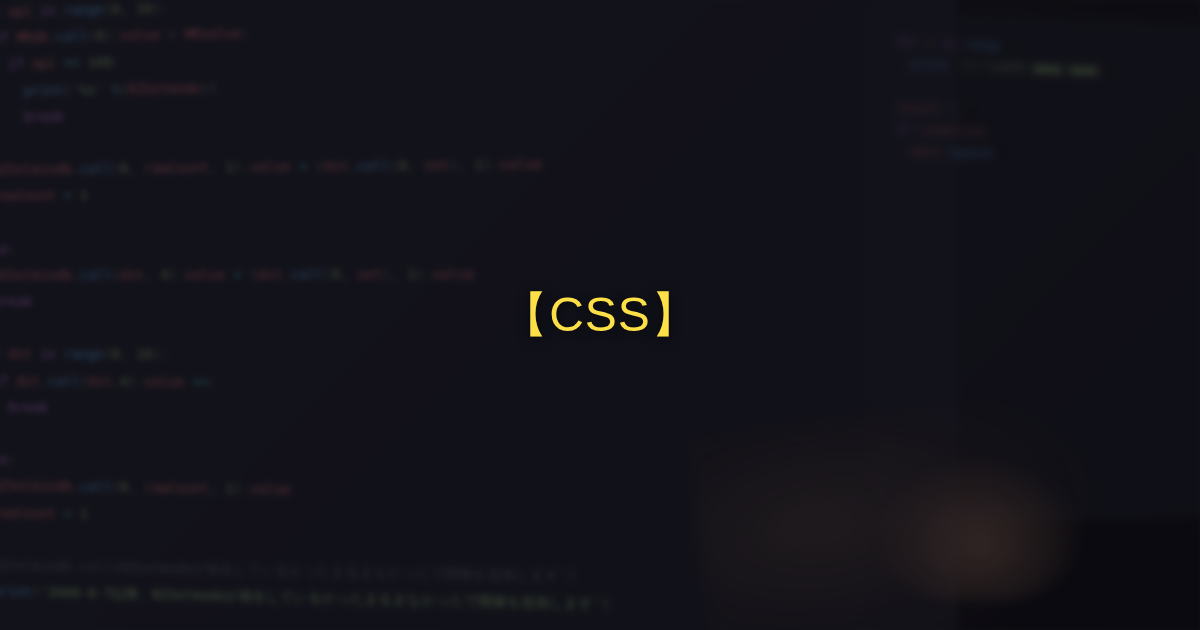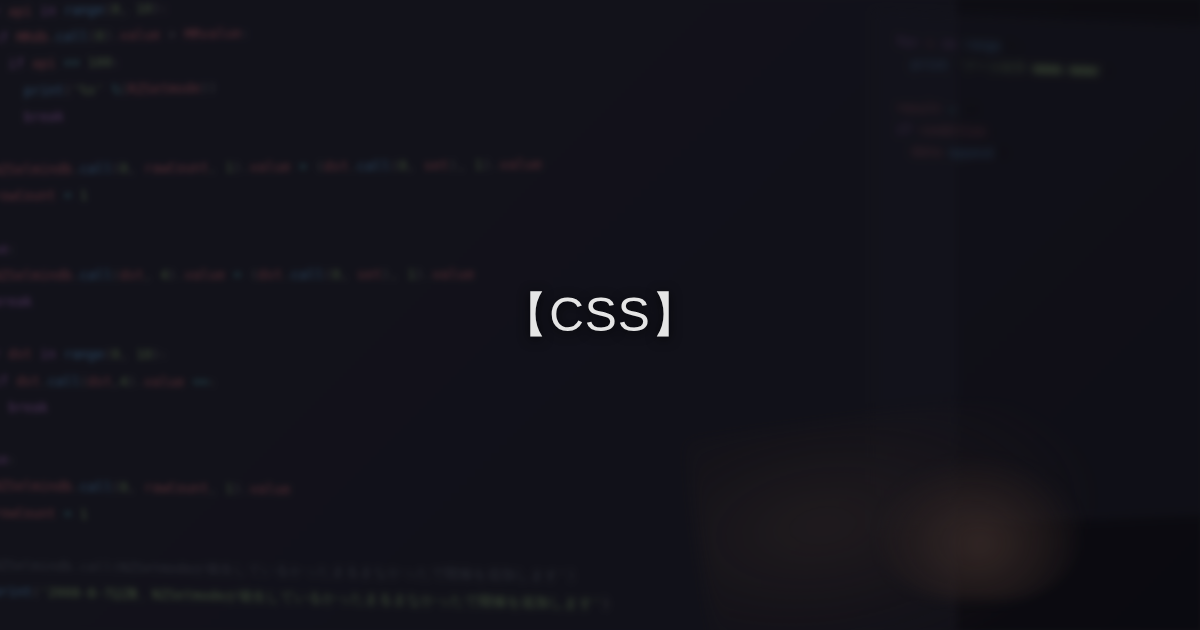--- a/index.html
+++ b/index.html
@@ -90,21 +90,21 @@
     .title-container {
       position: absolute;
       top: 50%;
       left: 50%;
       transform: translate(-50%, -50%);
       text-align: center;
       z-index: 10;
       width: 100%;
     }
     .title {
-      color: #e5e5e5;
+      color: #fde047;
       font-size: 48px;
       font-weight: 500;
       line-height: 1.6;
       text-shadow: 0 2px 12px rgba(0, 0, 0, 0.8);
       letter-spacing: 0.02em;
     }
     .title-line {
       display: block;
     }
   </style>

